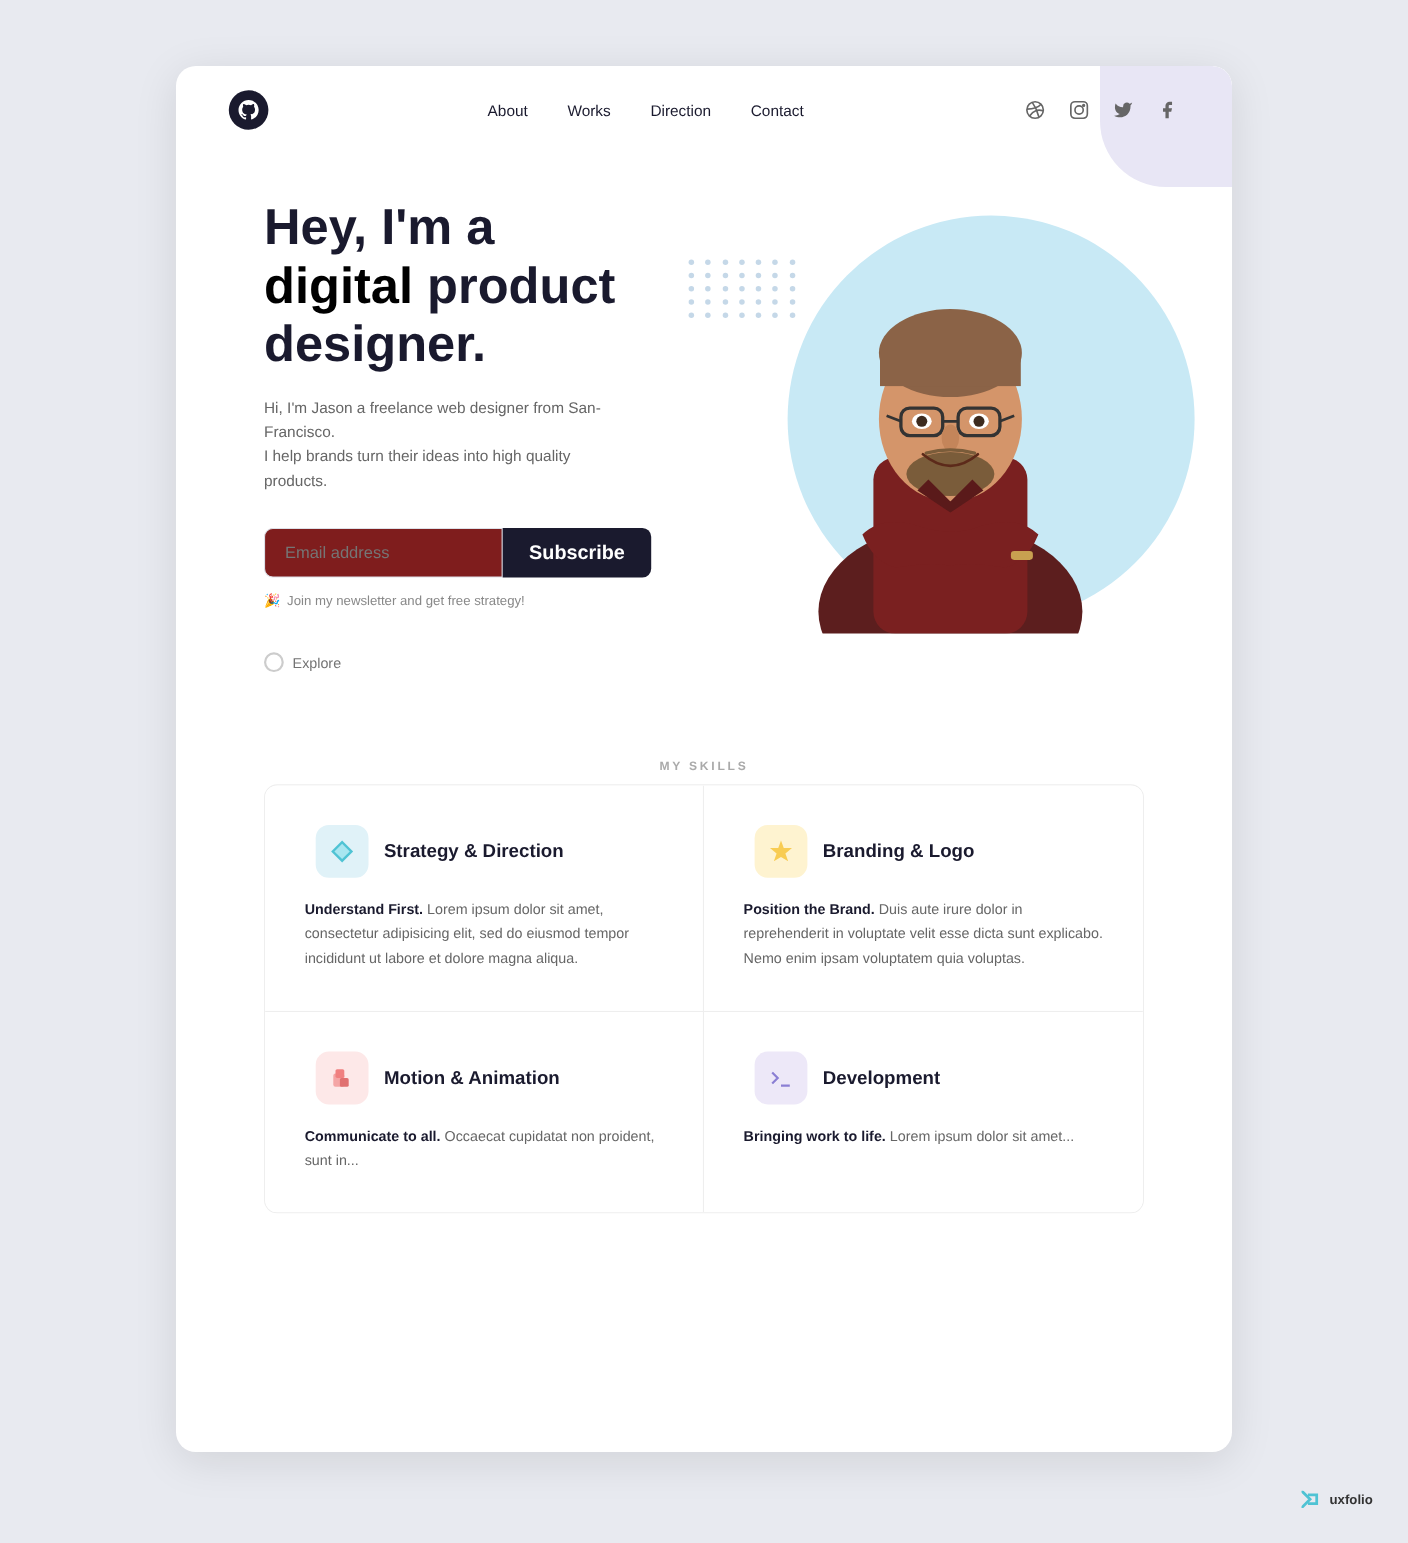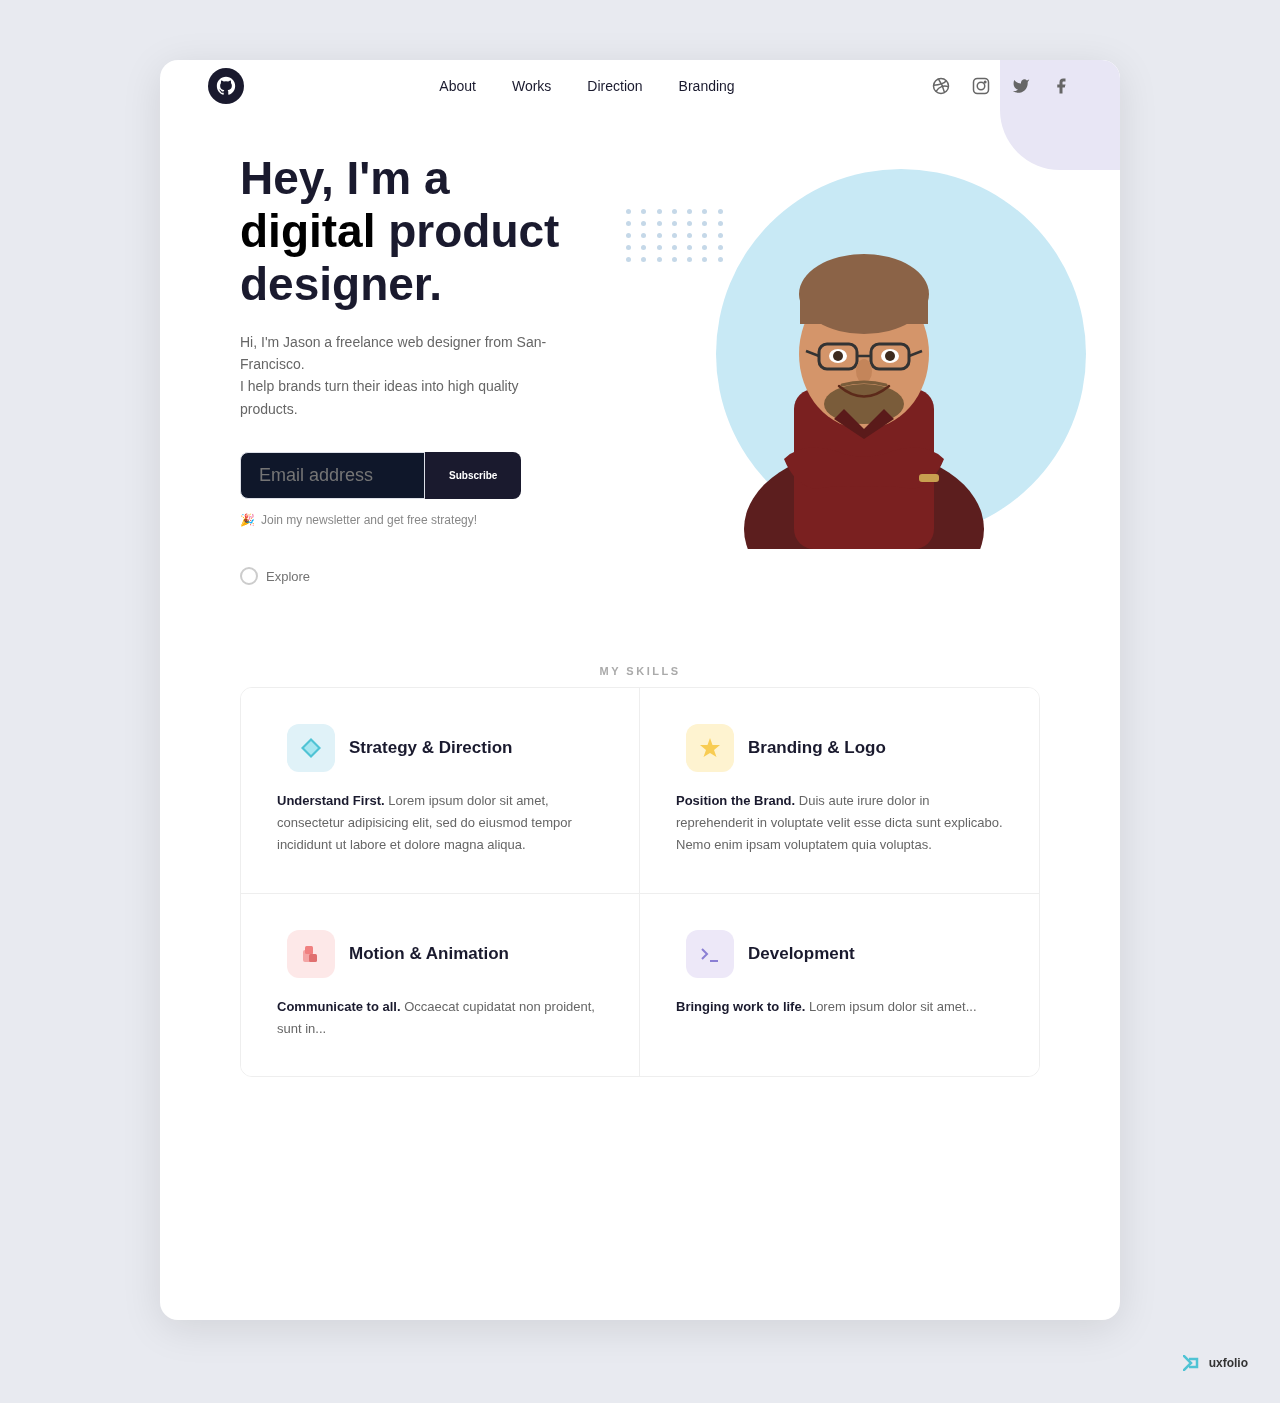--- a/index.html
+++ b/index.html
@@ -19,21 +19,21 @@
       min-height: 1260px;
       box-shadow: 0 8px 40px rgba(0,0,0,0.10);
       overflow: hidden;
       position: relative;
     }
 
     
     .navbar {
       display: flex;
       align-items: center;
-      padding: 8px 48px;
+      padding: 22px 48px;
       border-bottom: none;
       position: relative;
     }
     .logo {
       width: 36px;
       height: 36px;
       background: #1a1a2e;
       border-radius: 50%;
       display: flex; align-items: center; justify-content: center;
       color: #fff;
@@ -106,33 +106,33 @@
     }
     .subscribe-form {
       display: flex;
       gap: 0;
       margin-bottom: 14px;
     }
     .subscribe-input {
       border: 1.5px solid #dde0e8;
       border-radius: 8px 0 0 8px;
       padding: 12px 18px;
-      font-size: 18px;
+      font-size: 15px;
       color: #aaa;
       outline: none;
-      width: 185px;
-      background: #0f172a;
+      width: 217px;
+      background: #7f1d1d;
     }
     .subscribe-btn {
       background: #1a1a2e;
       color: #fff;
       border: none;
       border-radius: 0 8px 8px 0;
       padding: 12px 24px;
-      font-size: 10px;
+      font-size: 18px;
       font-weight: 600;
       cursor: pointer;
     }
     .newsletter-note {
       font-size: 12px;
       color: #888;
       display: flex;
       align-items: center;
       gap: 6px;
       margin-bottom: 40px;
@@ -287,21 +287,21 @@
 
       <svg width="22" height="22" viewBox="0 0 24 24" fill="white">
         <path d="M12 2C6.477 2 2 6.477 2 12c0 4.418 2.865 8.166 6.839 9.489.5.092.682-.217.682-.482 0-.237-.009-.868-.013-1.703-2.782.604-3.369-1.34-3.369-1.34-.454-1.156-1.11-1.463-1.11-1.463-.908-.62.069-.608.069-.608 1.003.07 1.531 1.03 1.531 1.03.892 1.529 2.341 1.087 2.91.832.092-.647.35-1.088.636-1.338-2.22-.253-4.555-1.11-4.555-4.943 0-1.091.39-1.984 1.029-2.683-.103-.253-.446-1.27.098-2.647 0 0 .84-.269 2.75 1.025A9.564 9.564 0 0112 6.844a9.59 9.59 0 012.504.337c1.909-1.294 2.747-1.025 2.747-1.025.546 1.377.202 2.394.1 2.647.64.699 1.028 1.592 1.028 2.683 0 3.842-2.339 4.687-4.566 4.935.359.309.678.919.678 1.852 0 1.336-.012 2.415-.012 2.743 0 .267.18.578.688.48C19.138 20.161 22 16.416 22 12c0-5.523-4.477-10-10-10z"></path>
       </svg>
     </div>
 
     <div class="nav-links">
       <a>About</a>
       <a>Works</a>
       <a>Direction</a>
-      <a>Branding</a>
+      <a>Contact</a>
     </div>
 
     <div class="social-icons">
 
       <span class="social-icon">
         <svg width="18" height="18" viewBox="0 0 24 24" fill="none" stroke="#666" stroke-width="2">
           <circle cx="12" cy="12" r="10"></circle>
           <path d="M8.56 2.75c4.37 6.03 6.02 9.42 8.03 17.72m2.54-15.38c-3.72 4.35-8.94 5.66-16.88 5.85m19.5 1.9c-3.5-.93-6.63-.82-8.94 0-2.58.92-5.01 2.86-7.44 6.32"></path>
         </svg>
       </span>

